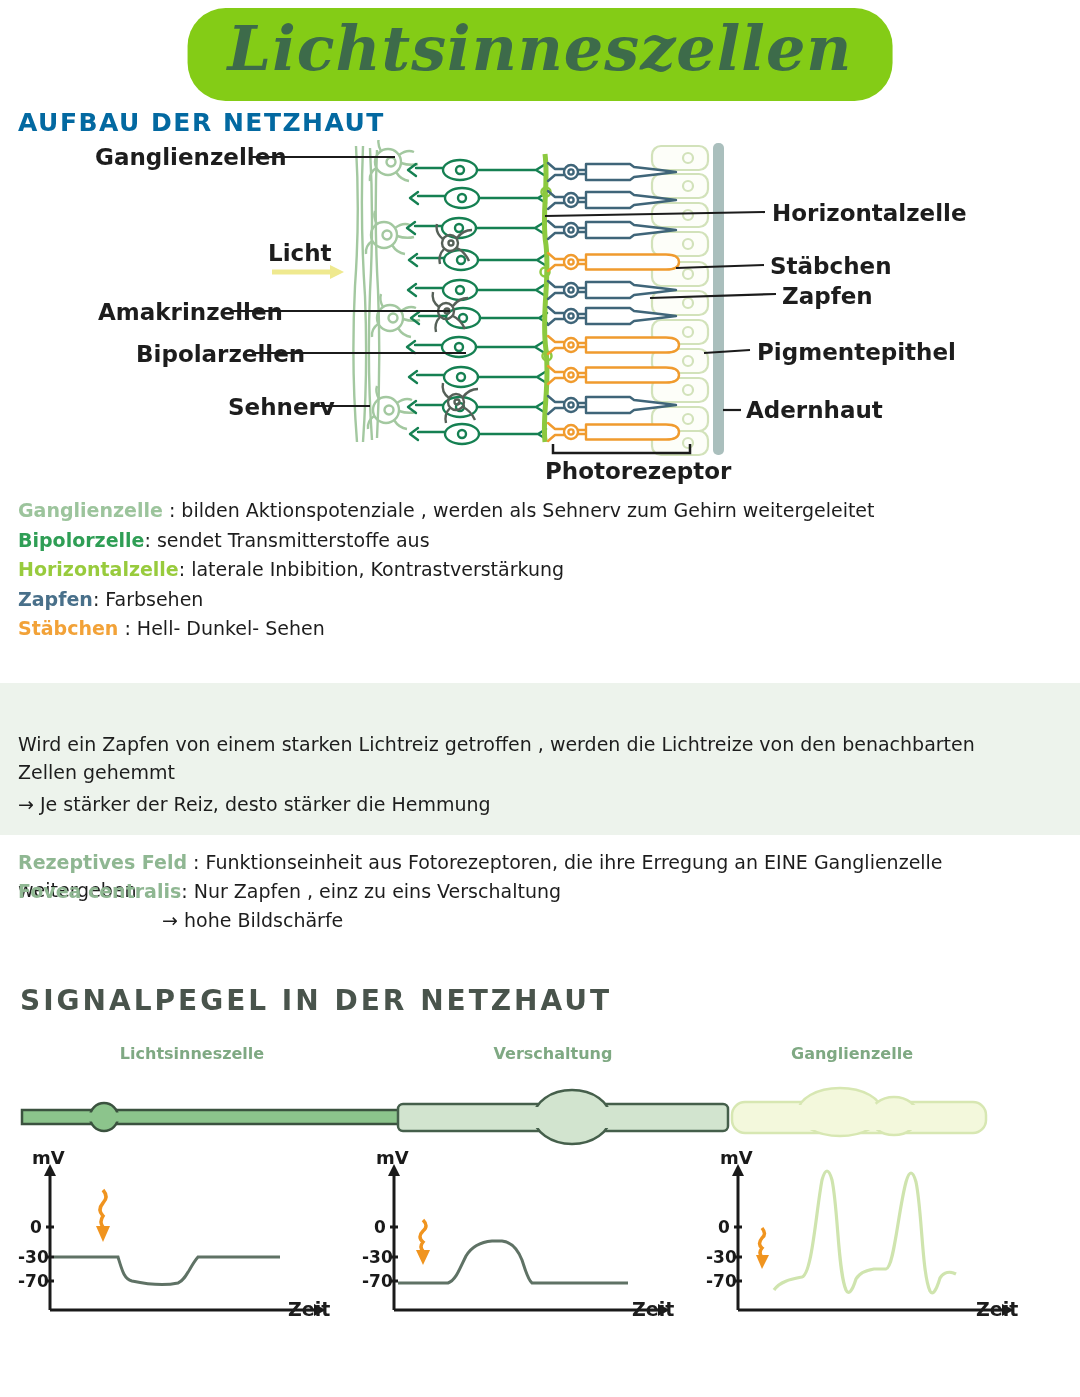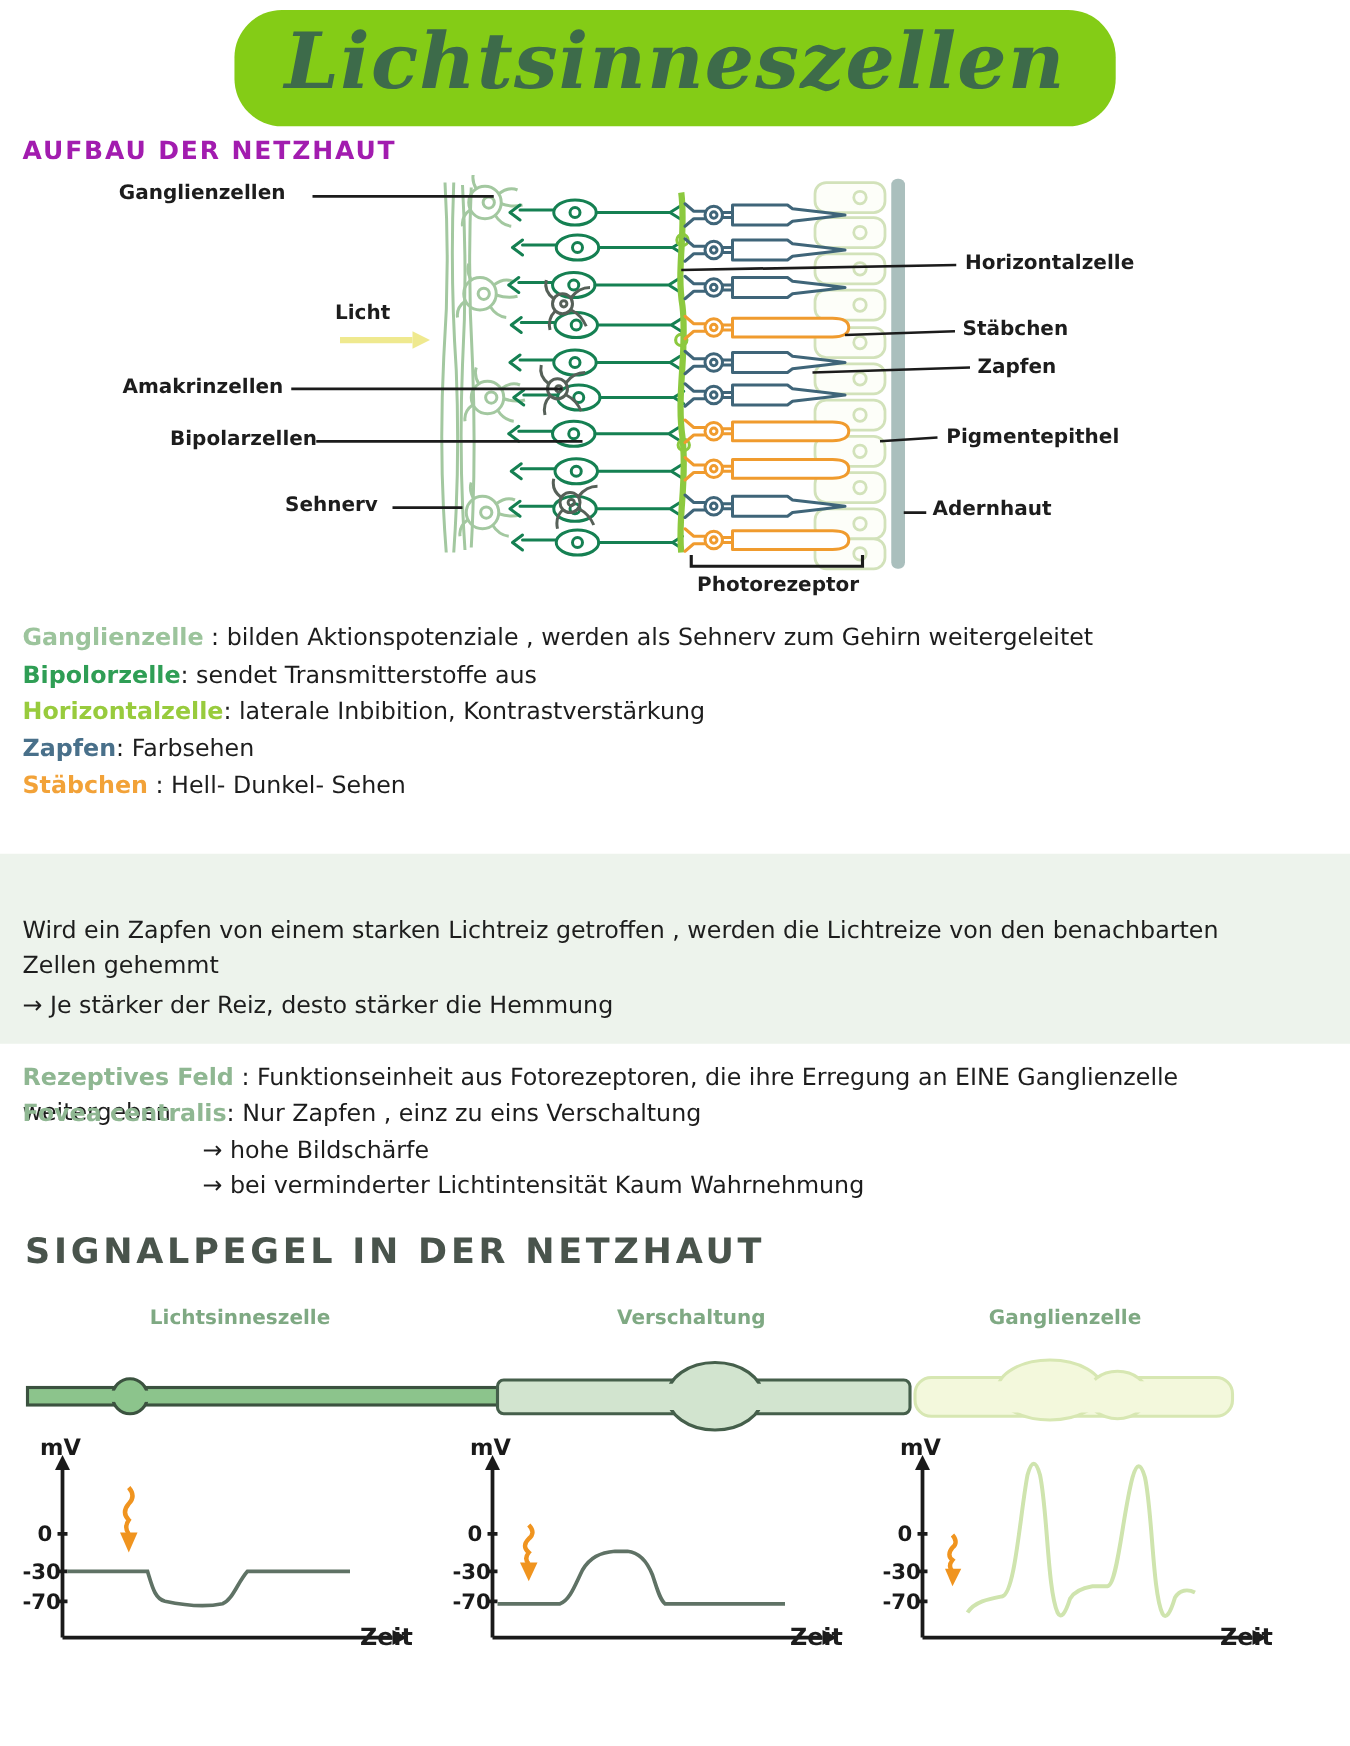--- a/index.html
+++ b/index.html
@@ -5,26 +5,26 @@
   html,body{margin:0;padding:0;background:#fff;}
   .page{position:relative;width:1080px;height:1397px;background:#ffffff;overflow:hidden;
         font-family:"DejaVu Sans",sans-serif;color:#1d1d1d;}
   .abs{position:absolute;}
   
   .title-wrap{position:absolute;top:8px;left:50%;transform:translateX(-50%);}
   .title-hl{background:#84cc16;border-radius:38px;padding:4px 40px 16px 40px;}
   .title-text{font-family:"DejaVu Serif",serif;font-style:italic;font-weight:700;
               font-size:62px;color:#3d6b4a;letter-spacing:1px;white-space:nowrap;}
   
-  .h-aufbau{top:108px;left:18px;font-size:20px;font-weight:700;letter-spacing:1.5px;color:#a21caf;}
+  .h-aufbau{top:108px;left:18px;font-size:25px;font-weight:700;letter-spacing:1.5px;color:#0369a1;}
   .h-kontrast{top:692px;left:18px;font-size:30px;font-weight:700;letter-spacing:2px;color:#5c7465;}
   .h-signal{top:984px;left:20px;font-size:28px;font-weight:700;letter-spacing:3px;color:#49544c;}
   
   .diagram{top:140px;left:0;width:1080px;height:350px;}
-  .lbl{position:absolute;font-size:16px;font-weight:600;color:#1d1d1d;white-space:nowrap;}
+  .lbl{position:absolute;font-size:23px;font-weight:600;color:#1d1d1d;white-space:nowrap;}
   
   .defs{top:496px;left:18px;width:1040px;}
   .defrow{font-size:19px;line-height:29.5px;}
   .term{font-weight:700;}
   .t0{color:#9cc49c}.t1{color:#448a6b}.t2{color:#2f9e55}
   .t3{color:#98cb3d}.t4{color:#49708a}.t5{color:#f2a238}
   
   .kontrast-band{top:683px;left:0;width:1080px;height:152px;background:#edf3ec;}
   .body-text{font-size:19px;line-height:28px;color:#1d1d1d;}
   .k-body{top:730px;left:18px;width:1010px;}
@@ -209,21 +209,20 @@
     <div class="defrow"><span class="term t5">Stäbchen</span><span> : Hell- Dunkel- Sehen</span></div>
   </div>
 
   <div class="abs kontrast-band"></div>
   <div class="abs body-text k-body">Wird ein Zapfen von einem starken Lichtreiz getroffen , werden die Lichtreize von den benachbarten Zellen gehemmt</div>
   <div class="abs body-text k-arrow">→ Je stärker der Reiz, desto stärker die Hemmung</div>
 
   <div class="abs body-text r1"><span class="rz-term">Rezeptives Feld</span><span> : Funktionseinheit aus Fotorezeptoren, die ihre Erregung an EINE Ganglienzelle weitergeben</span></div>
   <div class="abs body-text r2"><span class="rz-term">Fovea centralis</span><span>: Nur Zapfen , einz zu eins Verschaltung</span></div>
   <div class="abs body-text r3">→ hohe Bildschärfe</div>
-  <div class="abs body-text r4">→ bei verminderter Lichtintensität Kaum Wahrnehmung</div>
 
   <div class="abs h-signal">SIGNALPEGEL IN DER NETZHAUT</div>
   <div class="cell-label" style="left:192px;">Lichtsinneszelle</div>
   <div class="cell-label" style="left:553px;">Verschaltung</div>
   <div class="cell-label" style="left:852px;">Ganglienzelle</div>
 
   <div class="abs chain">
     <svg width="1080" height="70" viewBox="0 0 1080 70">
 
       <g>

